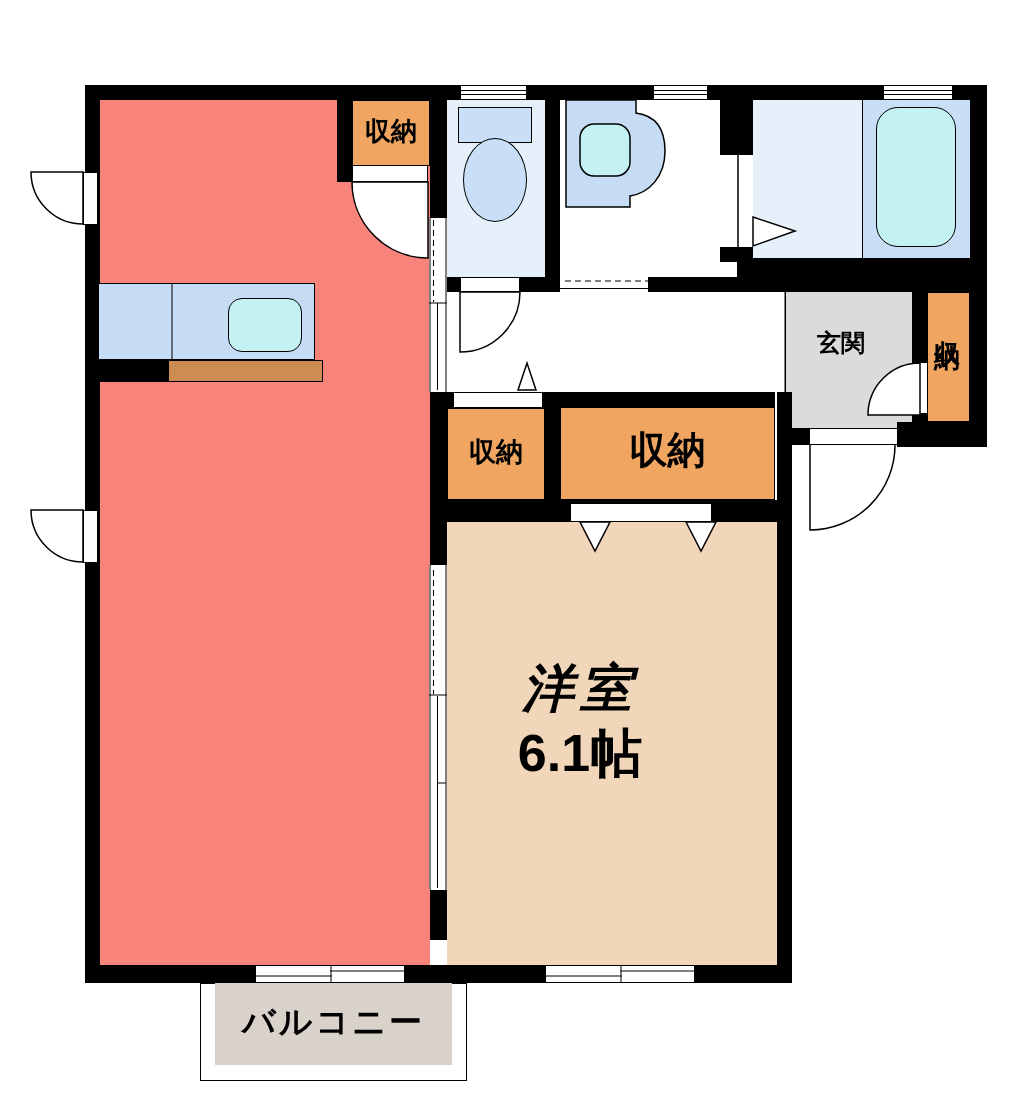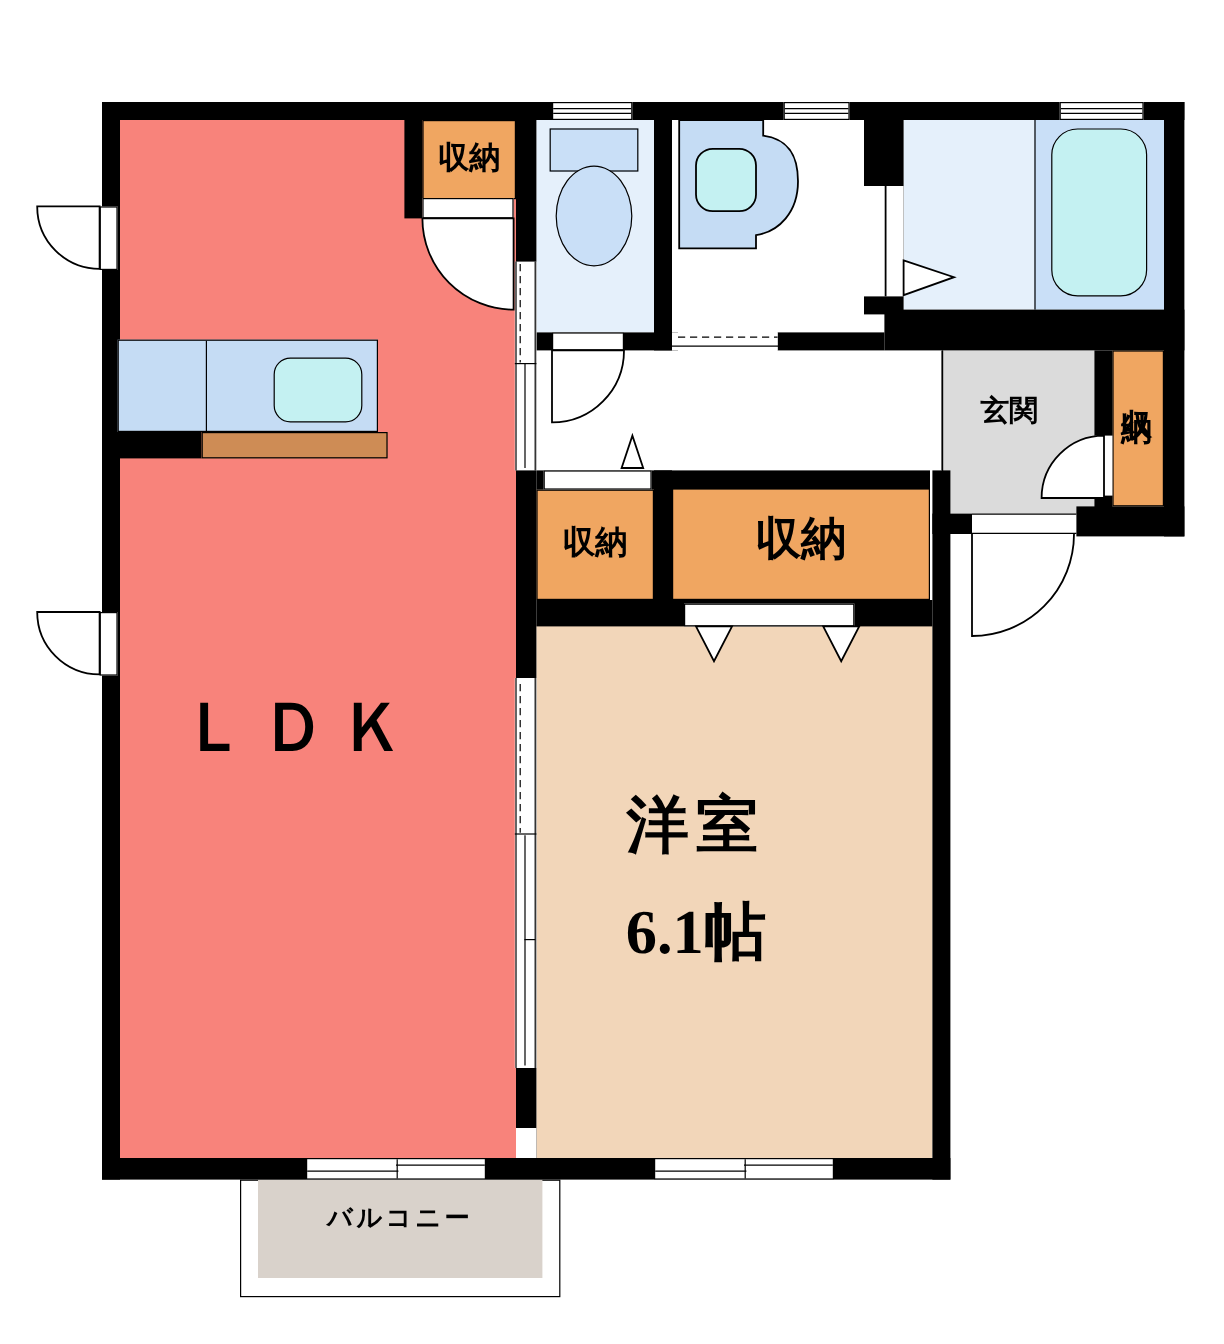--- a/index.html
+++ b/index.html
@@ -145,26 +145,25 @@
       <line x1="621" y1="966" x2="621" y2="982"></line>
     </g>
 
     <g>
       <path fill="var(--counter_blue)" stroke="#000" stroke-width="1.5" d="M 566 100 H 636 V 113 C 659 116 665 132 665 151 C 665 177 649 193 630 196 L 630 207 H 566 Z"></path>
       <rect x="580" y="124" width="50" height="52" rx="14" fill="var(--aqua)" stroke="#000" stroke-width="1.5"></rect>
     </g>
   </svg>
 
   <div class="label" style="left:115px;top:575px;width:270px;">
-    <div class="lbl-big">ＬＤＫ</div>
   </div>
   <div class="label" style="left:455px;top:660px;width:250px;">
-    <div style="font-size:52px;letter-spacing:6px;">洋室</div>
-    <div style="font-size:52px;margin-top:32px;font-family:Liberation Serif, serif;">6.1帖</div>
+    <div style="font-size:52px;letter-spacing:6px;font-style:italic;">洋室</div>
+    <div style="font-size:52px;margin-top:8px;">6.1帖</div>
   </div>
   <div class="label" style="left:352px;top:117px;width:78px;font-size:26px;">収納</div>
   <div class="label" style="left:447px;top:438px;width:98px;font-size:27px;">収納</div>
   <div class="label" style="left:560px;top:430px;width:215px;font-size:38px;">収納</div>
   <div class="label" style="left:785px;top:330px;width:112px;font-size:24px;">玄関</div>
   <div class="label" style="left:933px;top:320px;font-size:26px;writing-mode:vertical-rl;letter-spacing:4px;">収納</div>
-  <div class="label" style="left:215px;top:1004px;width:237px;font-size:21px;letter-spacing:3px;">バルコニー</div>
+  <div class="label" style="left:215px;top:1004px;width:237px;font-size:33px;letter-spacing:3px;">バルコニー</div>
 
 </div>
 
 </body></html>

